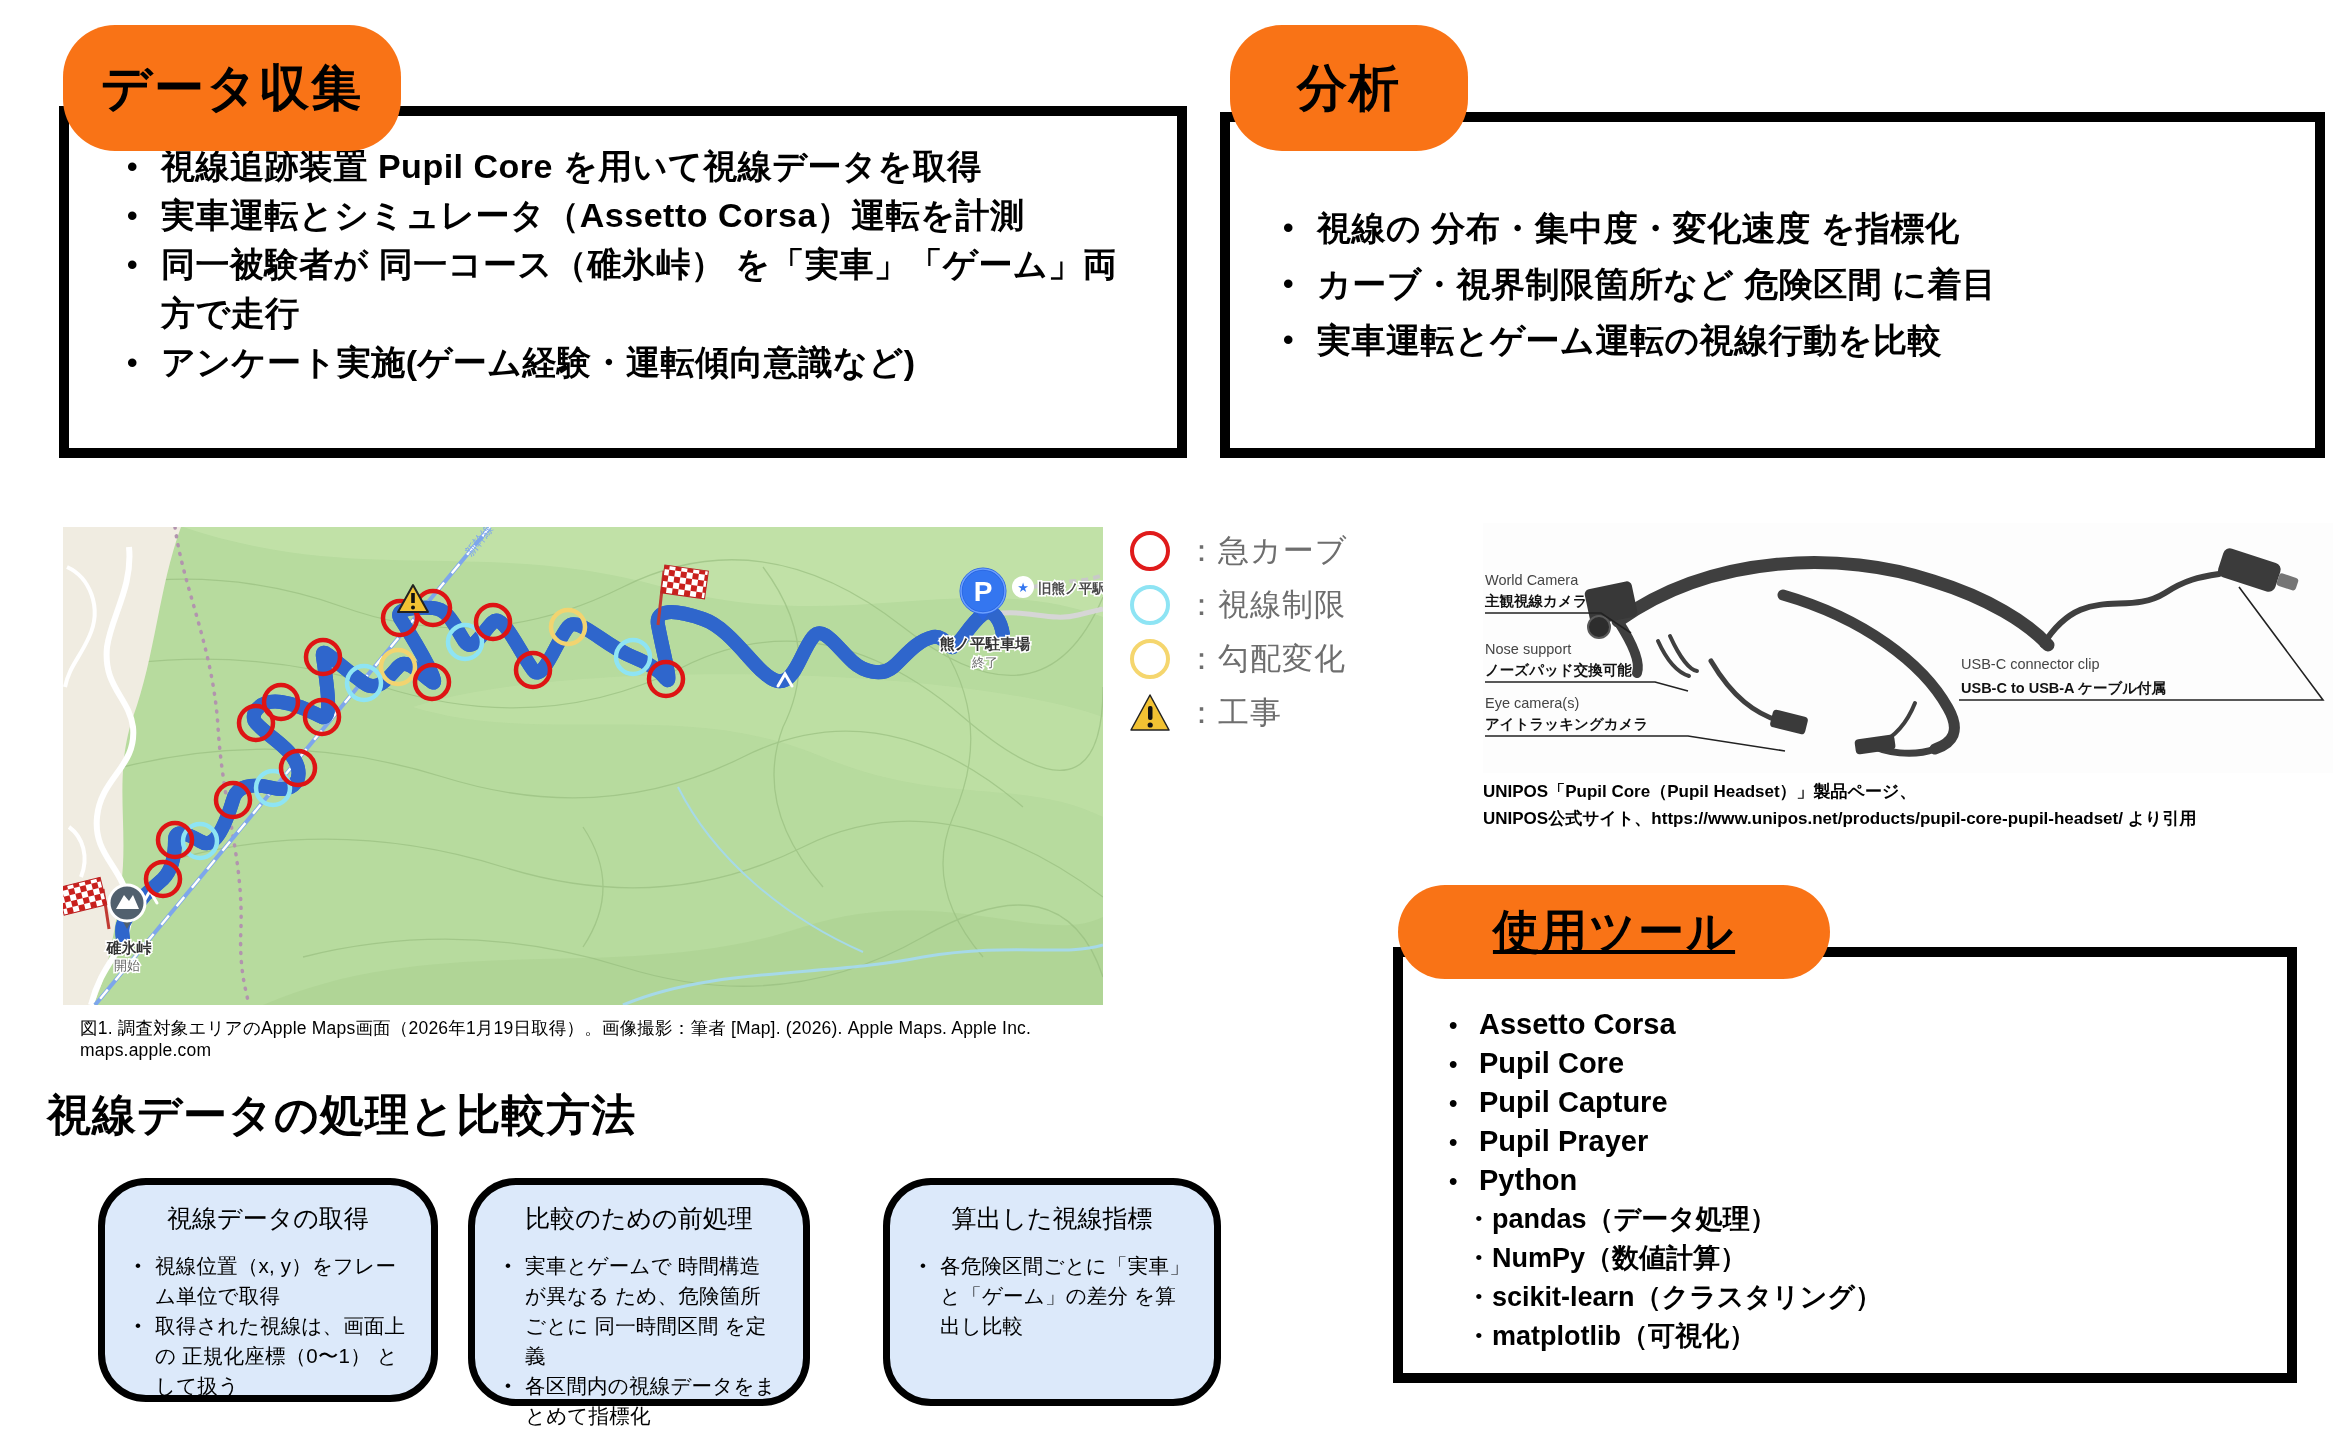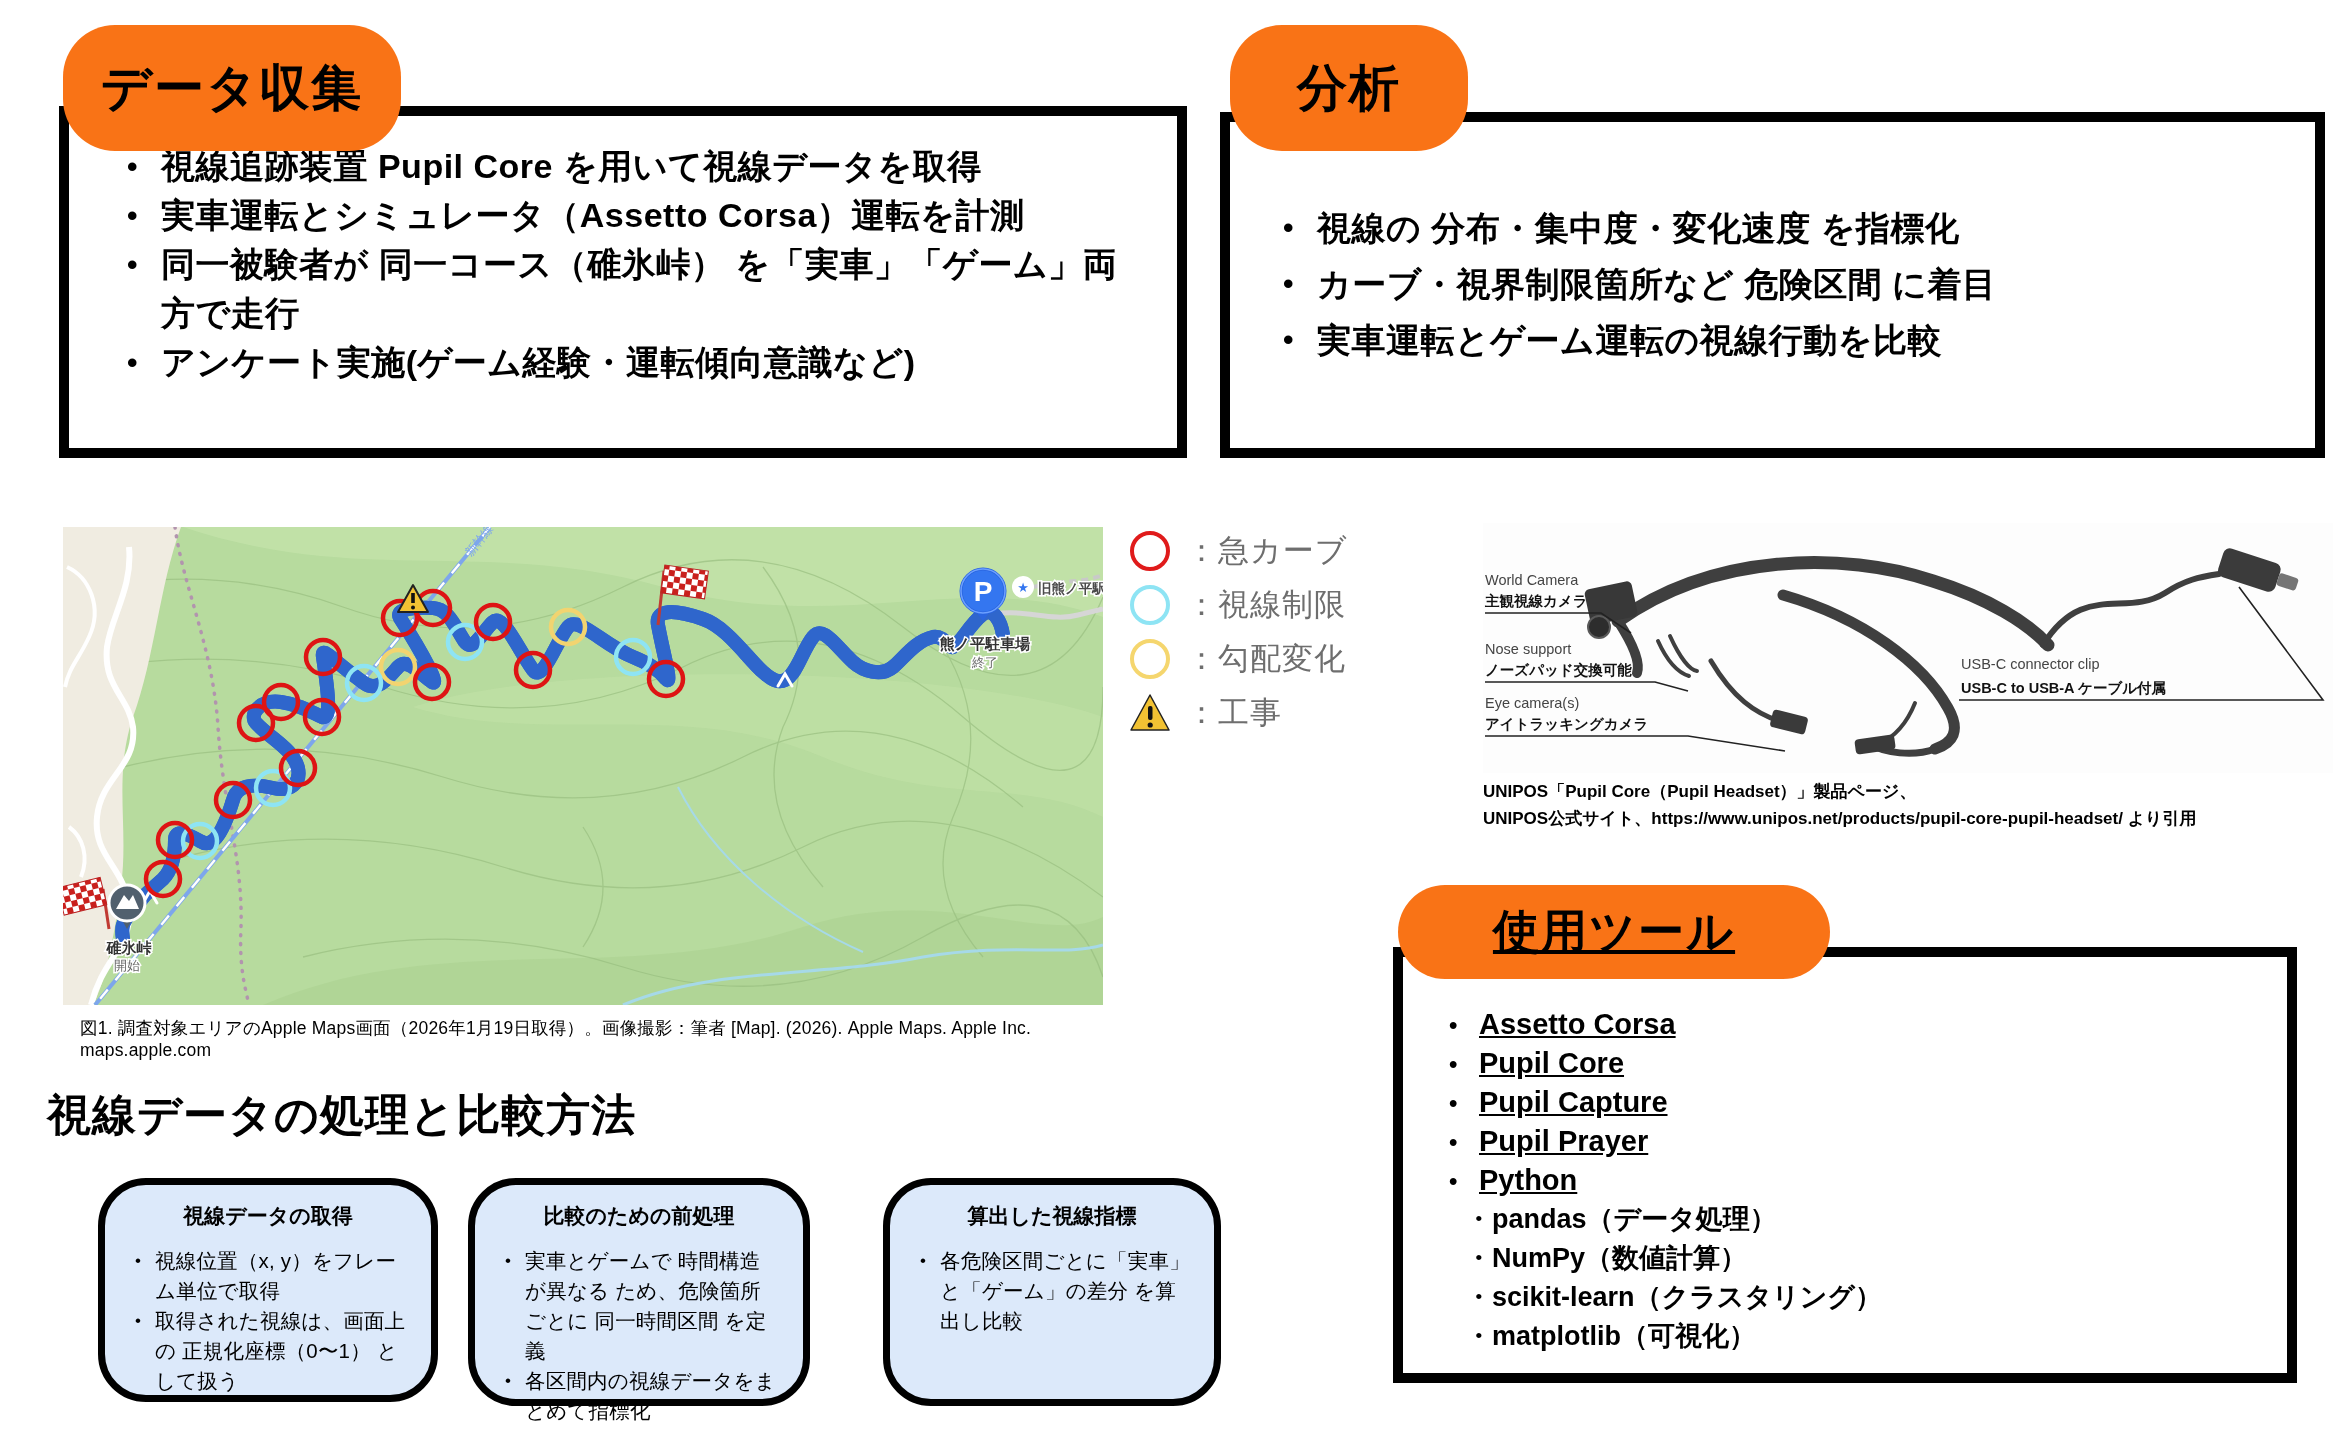--- a/index.html
+++ b/index.html
@@ -26,34 +26,34 @@
   
   .legend-row{display:flex;align-items:center;height:54px;}
   .legend-row .sw{width:44px;height:44px;flex:0 0 44px;margin-right:14px;}
   .legend-label{font-size:31px;color:#6e6e6e;letter-spacing:1px;}
   
   .map-caption{font-size:17.5px;color:#000;letter-spacing:0.2px;}
   .halo{paint-order:stroke;stroke:#ffffff;stroke-width:3px;}
   
   .hs-caption{width:850px;font-size:17px;font-weight:700;line-height:27px;}
   
-  .tools-main{list-style:none;margin:0;padding:48px 0 0 40px;text-decoration:underline;}
+  .tools-main{list-style:none;margin:0;padding:48px 0 0 40px;}
   .tools-main > li{
     position:relative;font-size:29px;font-weight:700;line-height:39px;padding-left:36px;
   }
   .tools-main > li::before{content:"•";position:absolute;left:6px;top:0;font-size:24px;}
   .tools-sub{list-style:none;margin:0;padding:0 0 0 62px;}
   .tools-sub li{font-size:27px;font-weight:700;line-height:39px;}
   .tools-sub li::before{content:"・";}
   
   .proc-title{font-size:44px;font-weight:600;letter-spacing:1px;}
   .blue-box{
     background:#dce9fa;border:7px solid #000;border-radius:48px;box-sizing:border-box;
   }
-  .blue-box h3{margin:17px 10px 0 10px;text-align:center;font-size:21px;font-weight:700;}
+  .blue-box h3{margin:17px 10px 0 10px;text-align:center;font-size:25px;font-weight:400;}
   .blue-box ul{list-style:none;margin:16px 0 0 0;padding:0 24px 0 28px;}
   .blue-box li{
     position:relative;font-size:20.5px;line-height:30px;padding-left:22px;
     font-weight:500;letter-spacing:0.2px;
   }
   .blue-box li::before{content:"•";position:absolute;left:2px;top:0;font-size:17px;}
 </style>
 </head>
 <body>
 

